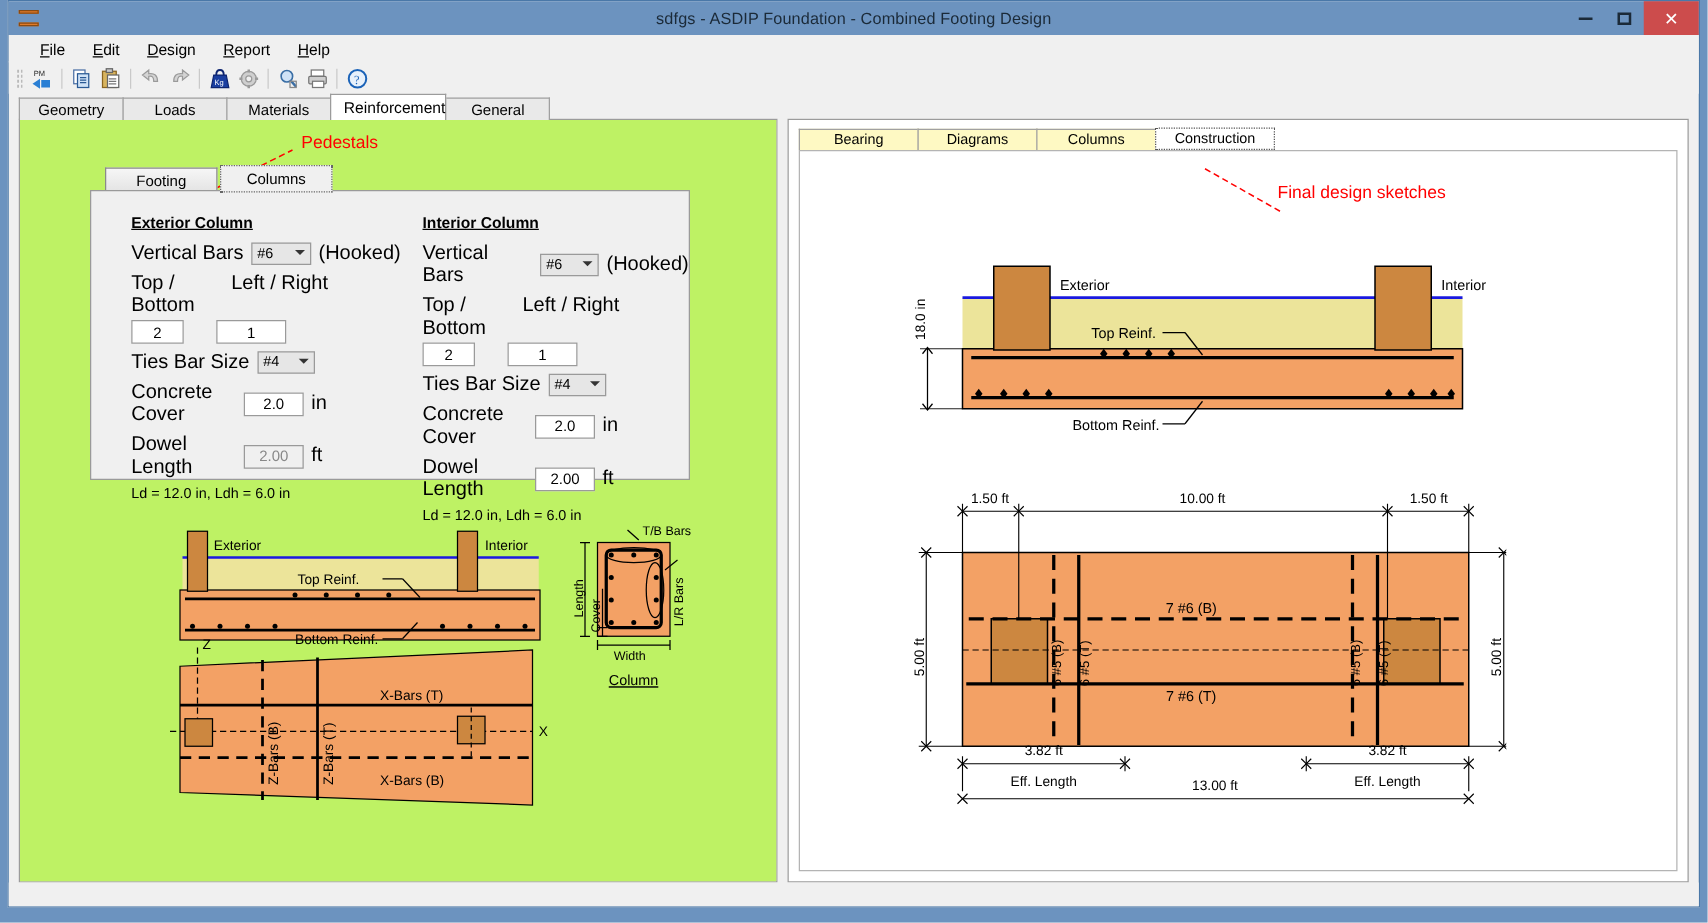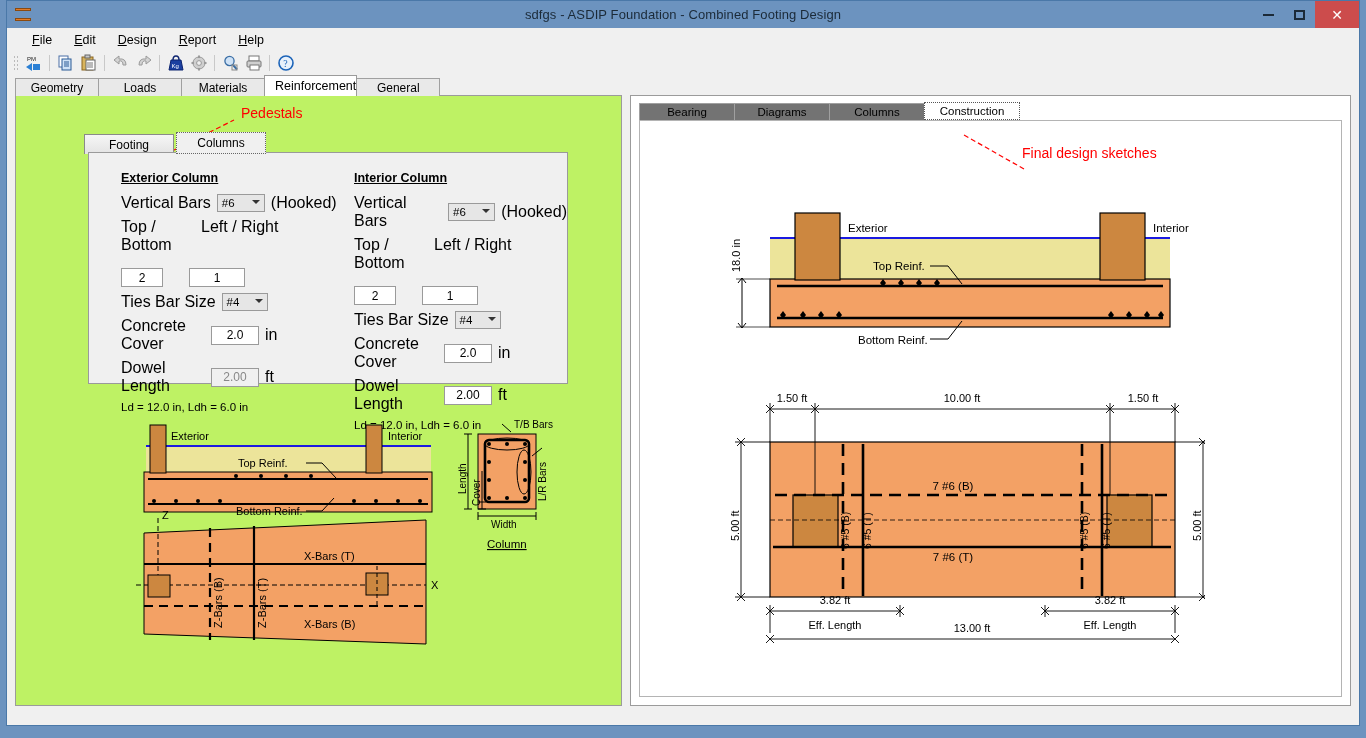--- a/index.html
+++ b/index.html
@@ -64,21 +64,21 @@
     height:21px;line-height:20px;background:#fff;border-color:#9b9b9b;
     position:relative;z-index:4;font-size:12.5px;padding-left:10px;
   }
   .panelbody{
     position:absolute;left:0;right:0;top:20px;bottom:0;
     background:#fff;border:1px solid #9b9b9b;box-sizing:border-box;
   }
   .rightstrip2{display:flex;align-items:flex-end;height:19px;padding-left:8px;padding-top:5px;}
   .tab2{
     height:17px;line-height:17px;min-width:96px;text-align:center;font-size:11.5px;
-    background:#737373;border:1px solid #a0a0a0;border-bottom:none;margin-right:-1px;
+    background:#fef9c3;border:1px solid #a0a0a0;border-bottom:none;margin-right:-1px;
     box-sizing:border-box;cursor:default;color:#000;
   }
   .tab2.active{background:#fff;border:1px dotted #555;height:18px;line-height:17px;position:relative;z-index:2;}
   .graphcanvas{
     position:absolute;left:8px;right:8px;top:24px;bottom:8px;background:#fff;
     border:1px solid #b4b4b4;box-sizing:border-box;overflow:hidden;
   }
 
   
   .lp-inner{position:absolute;inset:0;background:#bef264;text-decoration:underline;}
@@ -87,42 +87,42 @@
     width:90px;height:20px;line-height:20px;text-align:center;font-size:12px;color:#000;
     background:#eeeeee;border:1px solid #8a8a8a;border-bottom:none;box-sizing:border-box;cursor:default;
     margin-right:2px;
     background-image:linear-gradient(#f6f6f6,#e3e3e3);
   }
   .stab.active{
     background-image:none;background:#f0f0f0;
     border:1px dotted #666;height:22px;line-height:21px;position:relative;z-index:2;
   }
   .groupbox{
-    position:absolute;left:72px;top:56px;width:480px;height:232px;
+    position:absolute;left:56px;top:56px;width:480px;height:232px;
     border:1px solid #9a9a9a;background:#f0f0f0;box-sizing:border-box;
   }
   .colblk{position:absolute;top:18px;font-size:12px;color:#000;}
   .colblk.ext{left:32px;}
   .colblk.int{left:265px;}
   .colttl{font-weight:bold;text-decoration:underline;font-size:12.5px;margin-bottom:9px;}
   .row{display:flex;align-items:center;margin-bottom:6px;}
   .lbl{font-size:16px;color:#000;}
   .sel{
     height:18px;border:1px solid #9a9a9a;background:#e6e6e6;box-sizing:border-box;
     display:flex;align-items:center;padding-left:4px;font-size:11.5px;position:relative;
     width:48px;margin:0 6px;cursor:default;
   }
   .sel .chev{position:absolute;right:4px;top:5px;width:0;height:0;
     border-left:4px solid transparent;border-right:4px solid transparent;border-top:4px solid #333;}
   .txtbox{
     height:19px;border:1px solid #9a9a9a;background:#fff;box-sizing:border-box;
     display:flex;align-items:center;justify-content:center;font-size:12px;cursor:text;
   }
   .txtbox.dis{background:#f0f0f0;color:#888;}
-  .hdrrow{display:flex;margin-bottom:14px;}
+  .hdrrow{display:flex;margin-bottom:2px;}
   .note{font-size:11.5px;margin-top:4px;}
 
   .redann{position:absolute;color:#ff0000;font-size:14px;font-family:"Liberation Sans",sans-serif;}
 
   svg{display:block;}
   .sbar{position:absolute;left:0;right:0;bottom:0;height:19px;background:#f0f0f0;}
 </style>
 </head>
 <body>
 

